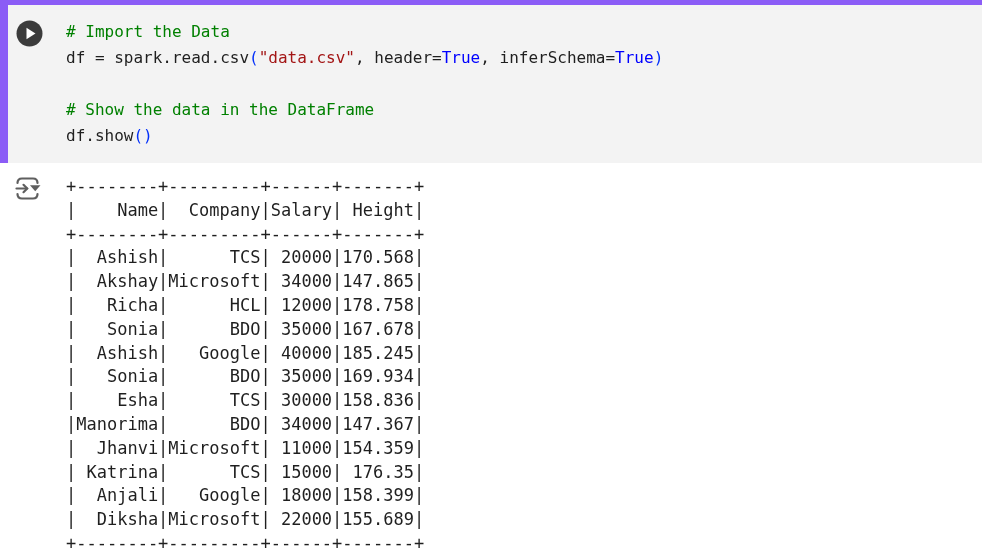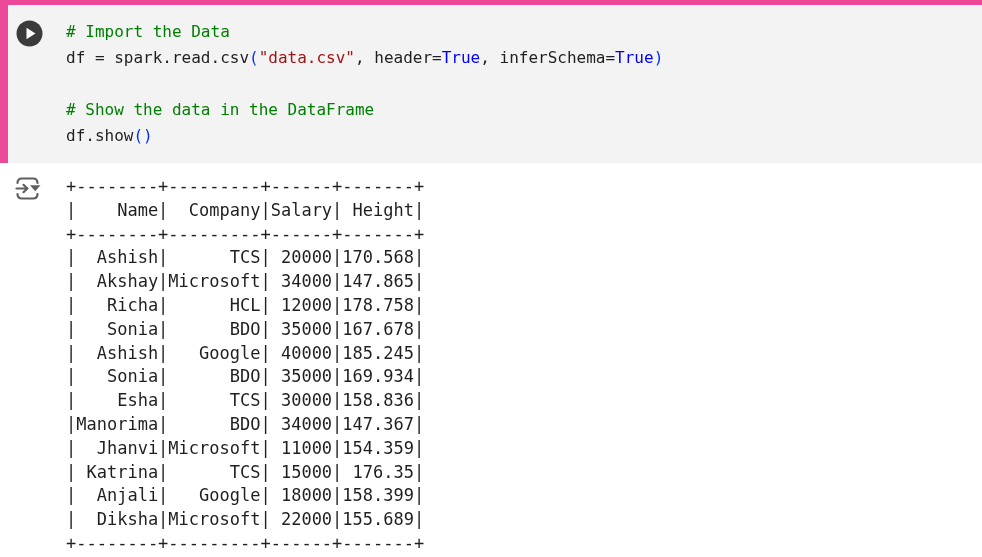--- a/index.html
+++ b/index.html
@@ -8,21 +8,21 @@
     width: 982px;
     height: 557px;
     background: #ffffff;
     overflow: hidden;
     font-family: "DejaVu Sans", "Liberation Sans", sans-serif;
   }
   .notebook {
     position: relative;
     width: 982px;
     height: 557px;
-    background: #ec4899;
+    background: #8b5cf6;
   }
   
   .cell {
     position: absolute;
     left: 8px;
     top: 5px;
     right: 0;
     height: 158px;
     background: #f3f3f3;
   }

